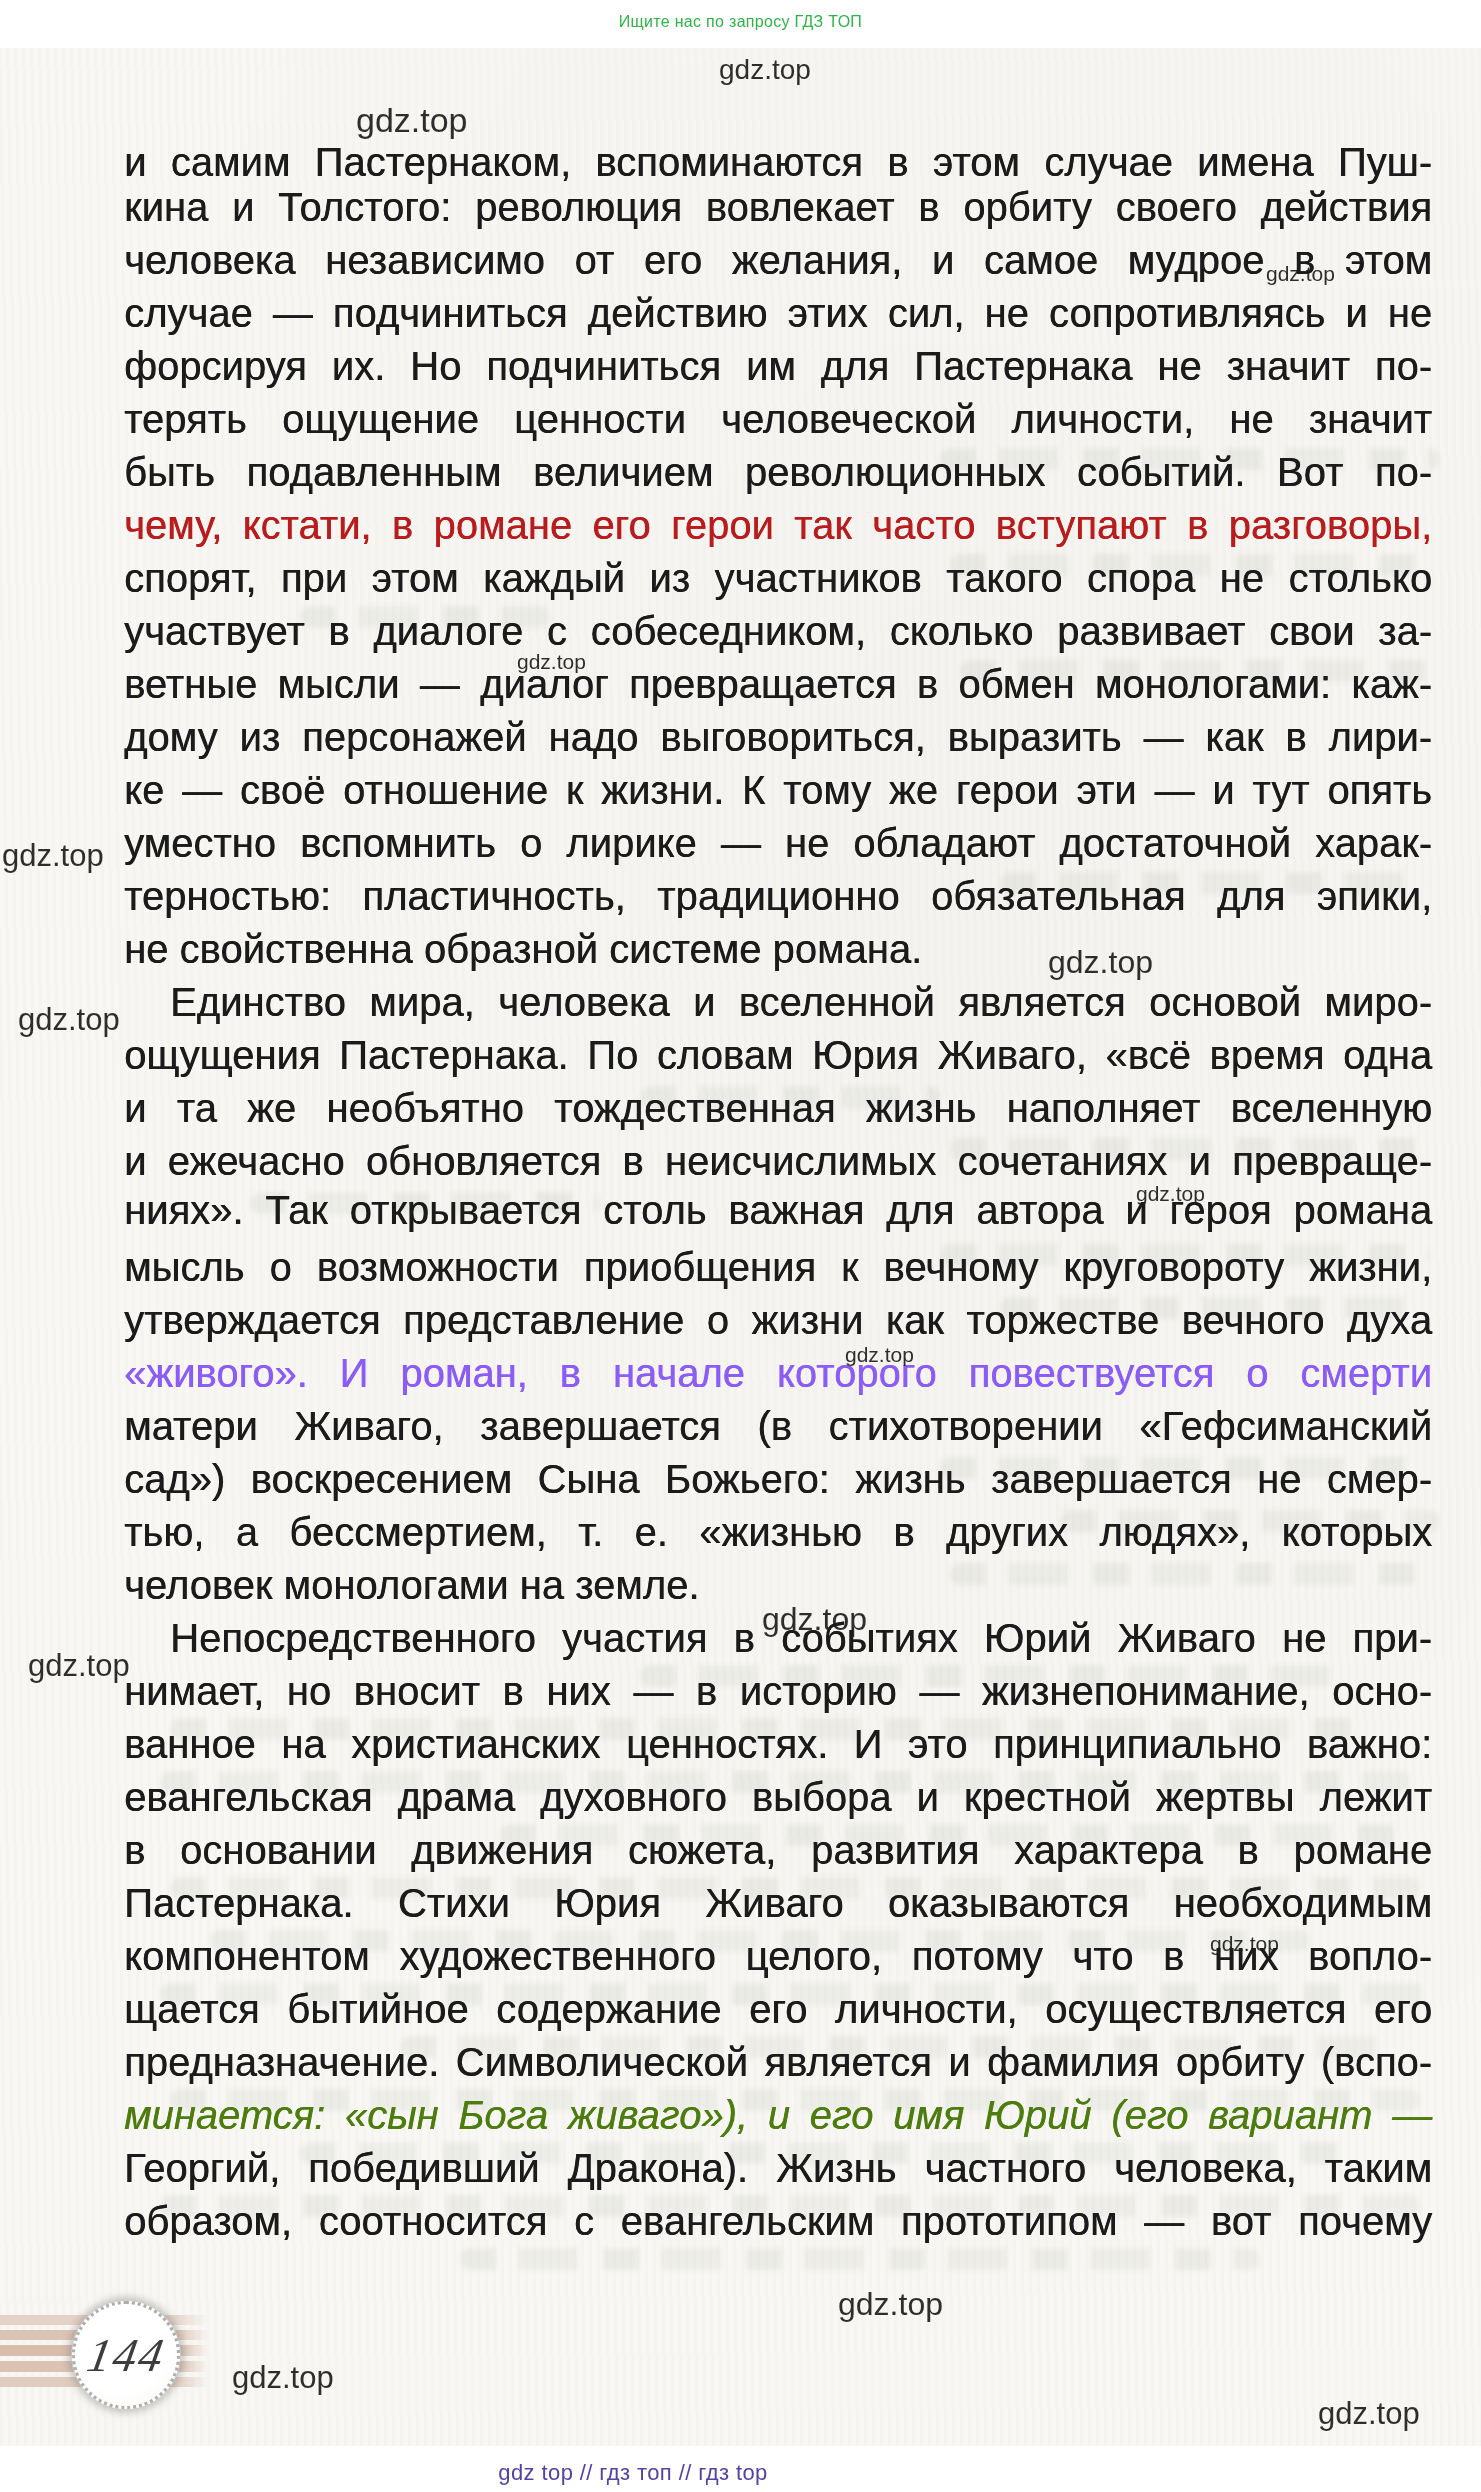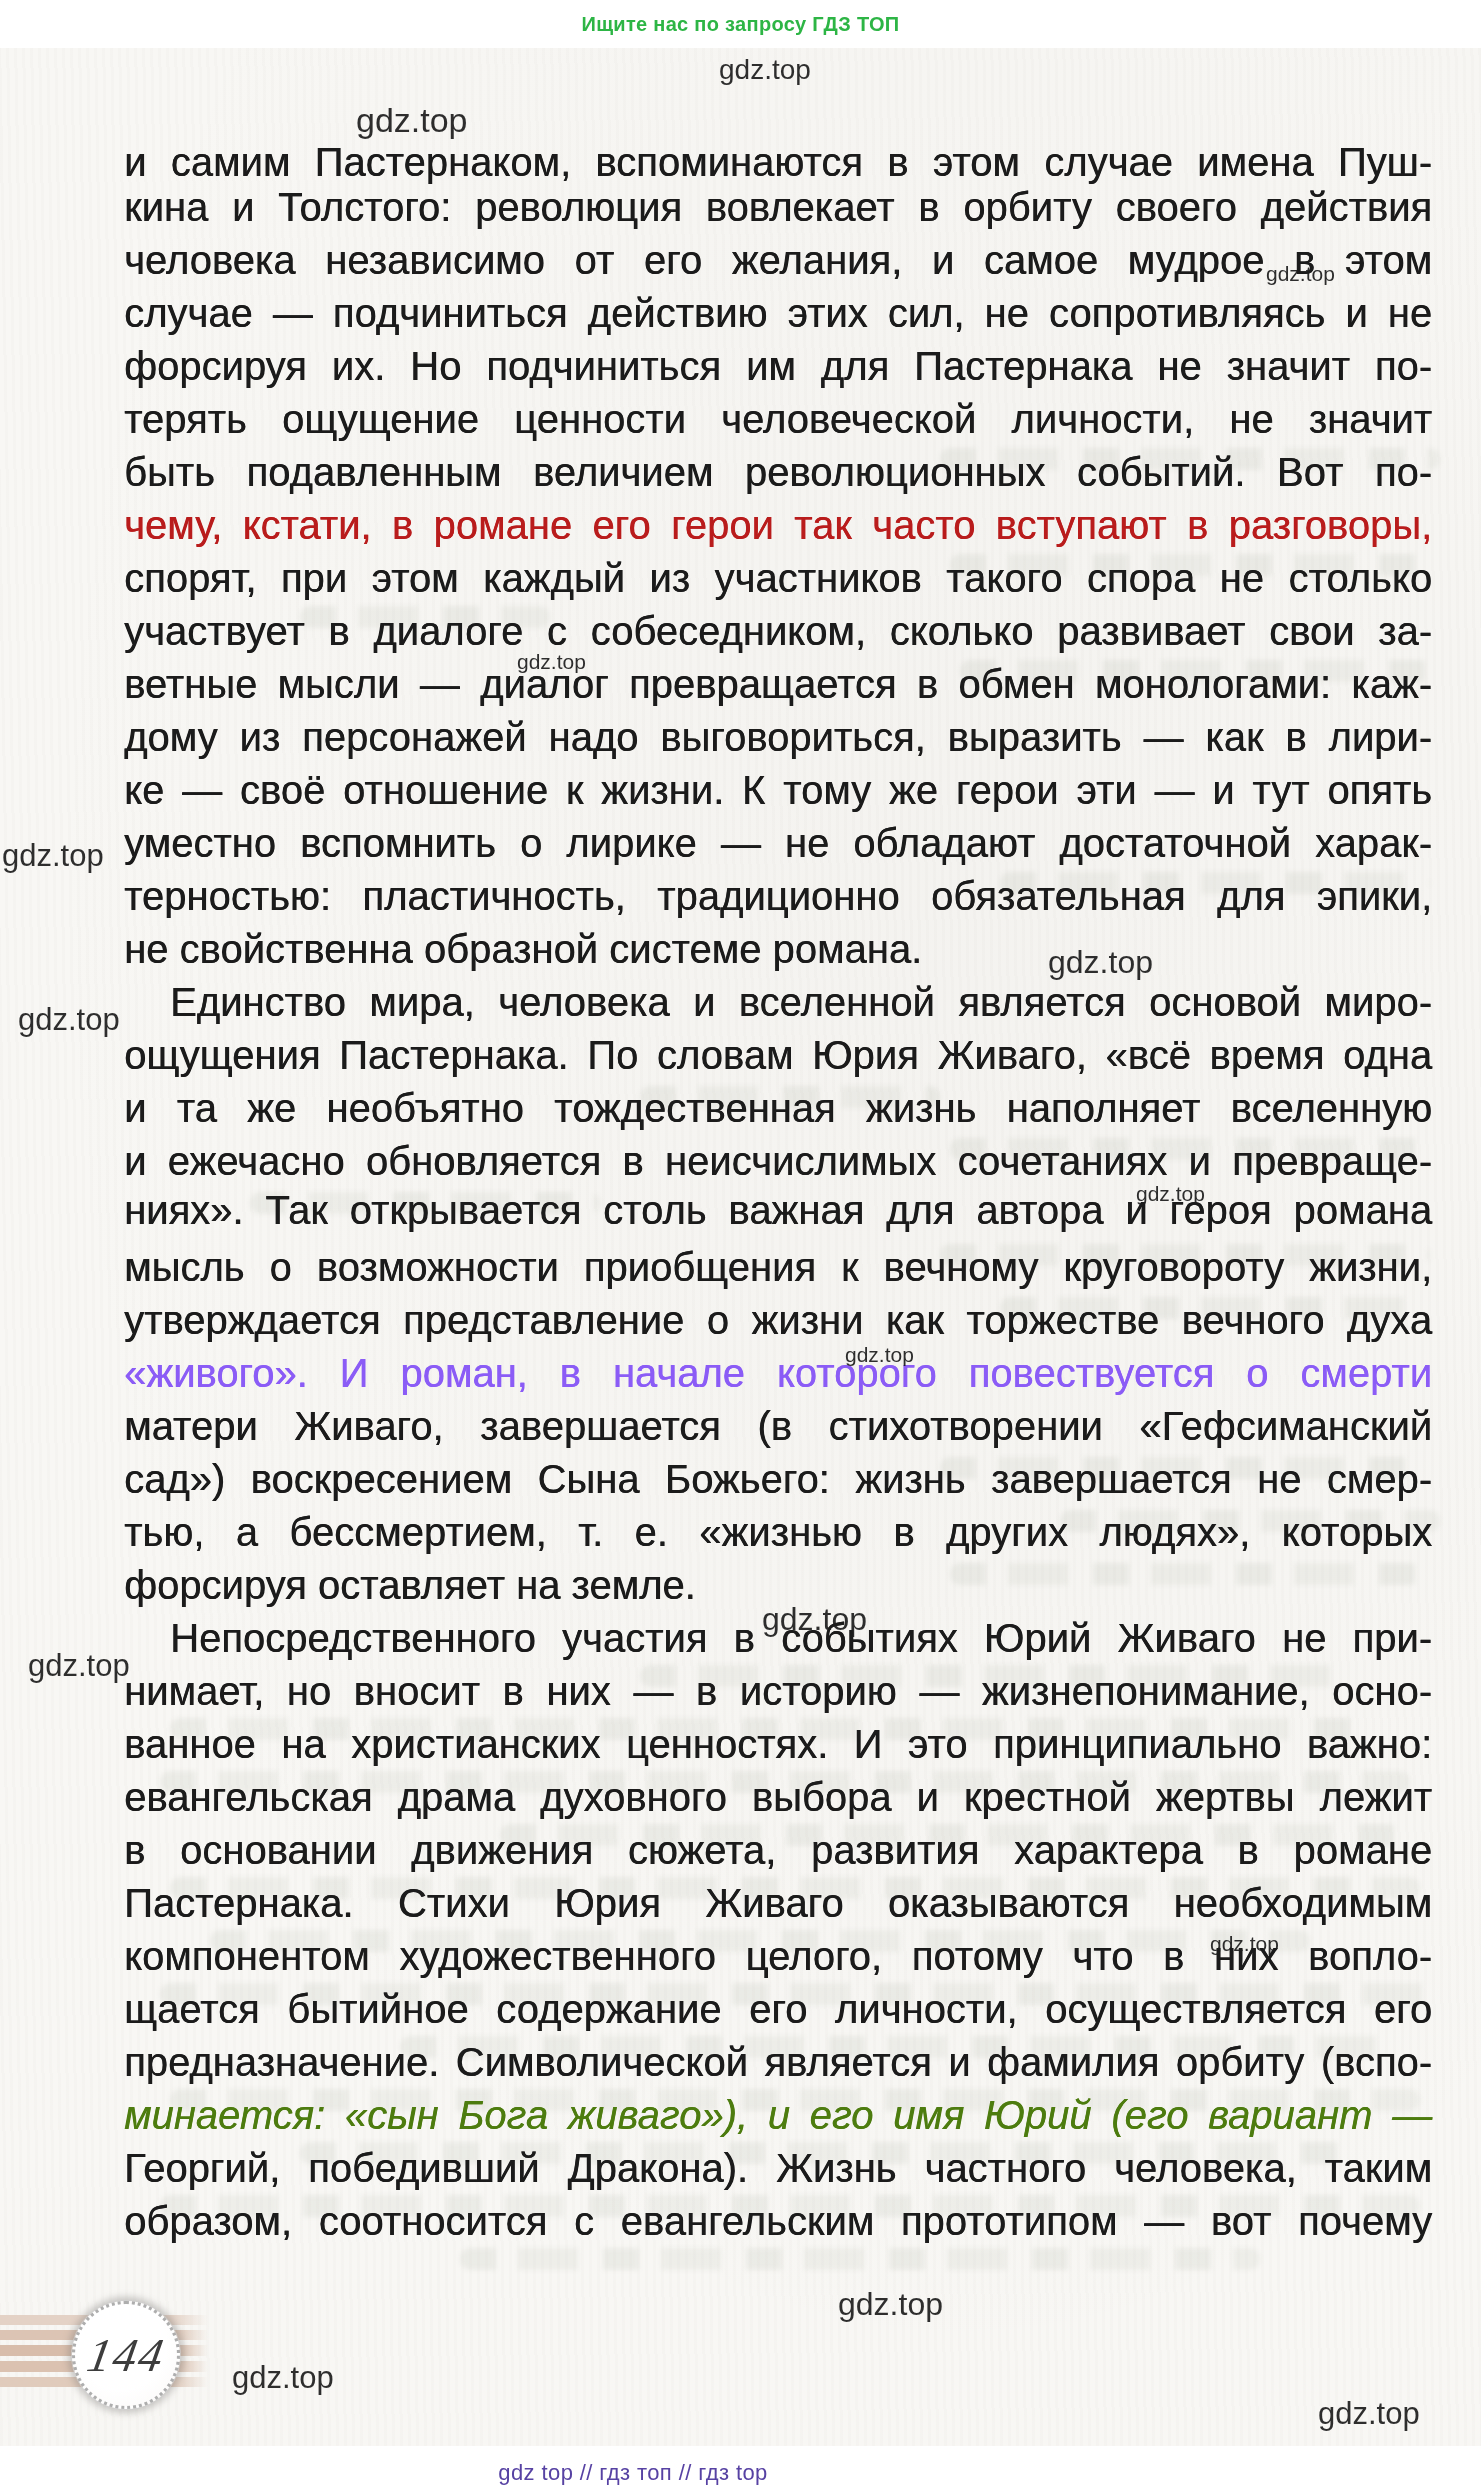--- a/index.html
+++ b/index.html
@@ -13,21 +13,21 @@
   
   .scan-area{
     position:absolute;left:0;top:48px;width:1481px;height:2398px;
     background:
       radial-gradient(ellipse at 65% 35%, rgba(120,110,100,0.030), rgba(0,0,0,0) 70%),
       repeating-linear-gradient(89deg, rgba(120,112,100,0.022) 0 3px, rgba(0,0,0,0) 3px 8px),
       #f8f7f4;
   }
   .promo-header{
     position:absolute;left:0;top:13px;width:1481px;
-    text-align:center;font-size:20px;font-weight:700;letter-spacing:.3px;
+    text-align:center;font-size:16px;font-weight:400;letter-spacing:.3px;
   }
   .wm{
     position:absolute;color:#1d1d1d;font-weight:400;white-space:nowrap;
     font-family:"Liberation Sans", sans-serif;opacity:.92;
   }
   .line{
     position:absolute;left:124px;width:1308px;height:53px;
     font-size:40px;line-height:53px;white-space:nowrap;
     text-shadow:0.4px 0 currentColor;
   }
@@ -123,21 +123,21 @@
       <div class="line justify" style="top: 1029px; color: rgb(27, 27, 27);">ощущения Пастернака. По словам Юрия Живаго, «всё время одна</div>
       <div class="line justify" style="top: 1082px; color: rgb(27, 27, 27);">и та же необъятно тождественная жизнь наполняет вселенную</div>
       <div class="line justify" style="top: 1135px; color: rgb(27, 27, 27);">и ежечасно обновляется в неисчислимых сочетаниях и превраще-</div>
       <div class="line justify" style="top: 1184px; color: rgb(27, 27, 27);">ниях». Так открывается столь важная для автора и героя романа</div>
       <div class="line justify" style="top: 1241px; color: rgb(27, 27, 27);">мысль о возможности приобщения к вечному круговороту жизни,</div>
       <div class="line justify" style="top: 1294px; color: rgb(27, 27, 27);">утверждается представление о жизни как торжестве вечного духа</div>
       <div class="line justify" style="top: 1347px; color: #8b5cf6;">«живого». И роман, в начале которого повествуется о смерти</div>
       <div class="line justify" style="top: 1400px; color: rgb(27, 27, 27);">матери Живаго, завершается (в стихотворении «Гефсиманский</div>
       <div class="line justify" style="top: 1453px; color: rgb(27, 27, 27);">сад») воскресением Сына Божьего: жизнь завершается не смер-</div>
       <div class="line justify" style="top: 1506px; color: rgb(27, 27, 27);">тью, а бессмертием, т. е. «жизнью в других людях», которых</div>
-      <div class="line" style="top: 1559px; color: rgb(27, 27, 27);">форсируя оставляет на земле.</div>
+      <div class="line" style="top: 1559px; color: rgb(27, 27, 27);">человек монологами на земле.</div>
       <div class="line justify" style="top: 1612px; color: rgb(27, 27, 27); text-indent: 46px;">Непосредственного участия в событиях Юрий Живаго не при-</div>
       <div class="line justify" style="top: 1665px; color: rgb(27, 27, 27);">нимает, но вносит в них — в историю — жизнепонимание, осно-</div>
       <div class="line justify" style="top: 1718px; color: rgb(27, 27, 27);">ванное на христианских ценностях. И это принципиально важно:</div>
       <div class="line justify" style="top: 1771px; color: rgb(27, 27, 27);">евангельская драма духовного выбора и крестной жертвы лежит</div>
       <div class="line justify" style="top: 1824px; color: rgb(27, 27, 27);">в основании движения сюжета, развития характера в романе</div>
       <div class="line justify" style="top: 1877px; color: rgb(27, 27, 27);">Пастернака. Стихи Юрия Живаго оказываются необходимым</div>
       <div class="line justify" style="top: 1930px; color: rgb(27, 27, 27);">компонентом художественного целого, потому что в них вопло-</div>
       <div class="line justify" style="top: 1983px; color: rgb(27, 27, 27);">щается бытийное содержание его личности, осуществляется его</div>
       <div class="line justify" style="top: 2036px; color: rgb(27, 27, 27);">предназначение. Символической является и фамилия орбиту (вспо-</div>
       <div class="line justify" style="top: 2089px; color: #4d7c0f; font-style: italic;">минается: «сын Бога живаго»), и его имя Юрий (его вариант —</div>

